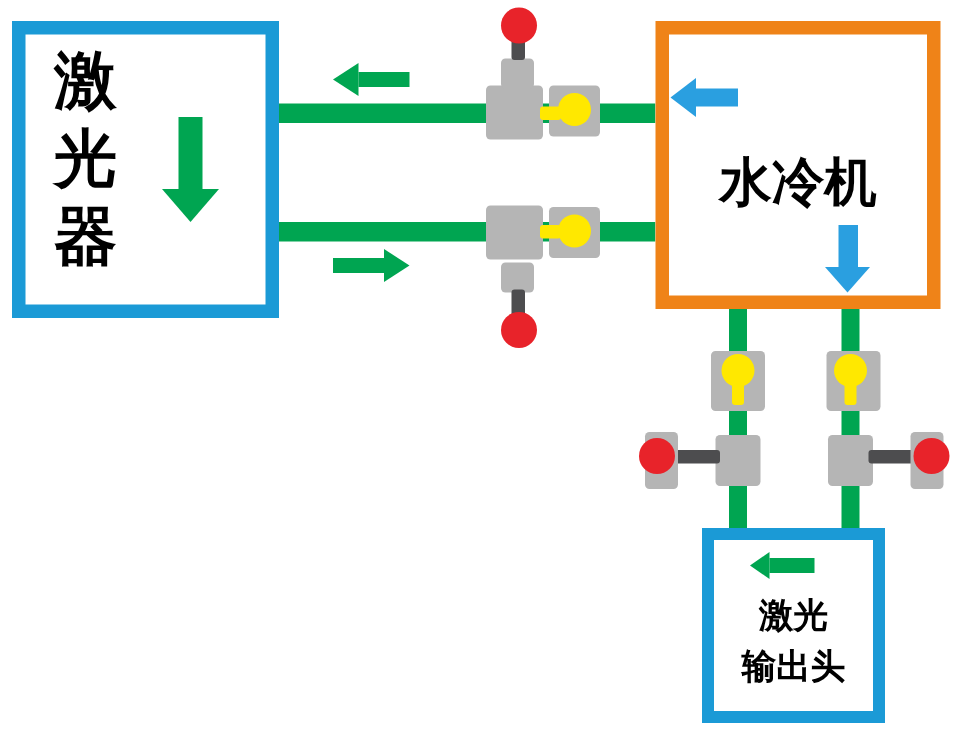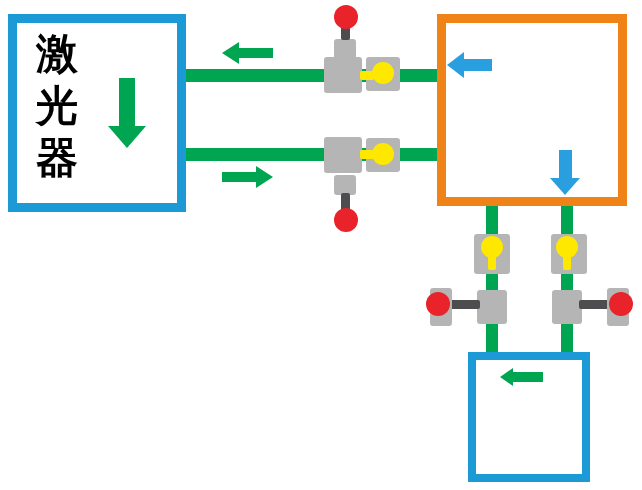--- a/index.html
+++ b/index.html
@@ -122,14 +122,17 @@
     <div class="tri tri-down md"></div>
   </div>
   <div class="arrow-h green" style="left:500px;top:368px">
     <div class="tri tri-left sm"></div>
     <div class="shaft" style="width:30px;height:10px"></div>
   </div>
 
   <div class="label" id="laser-label">激
 光
 器</div>
+  <div class="label" id="chiller-label">水冷机</div>
+  <div class="label" id="output-label">激光
+输出头</div>
 
 </div>
 
 </body></html>

